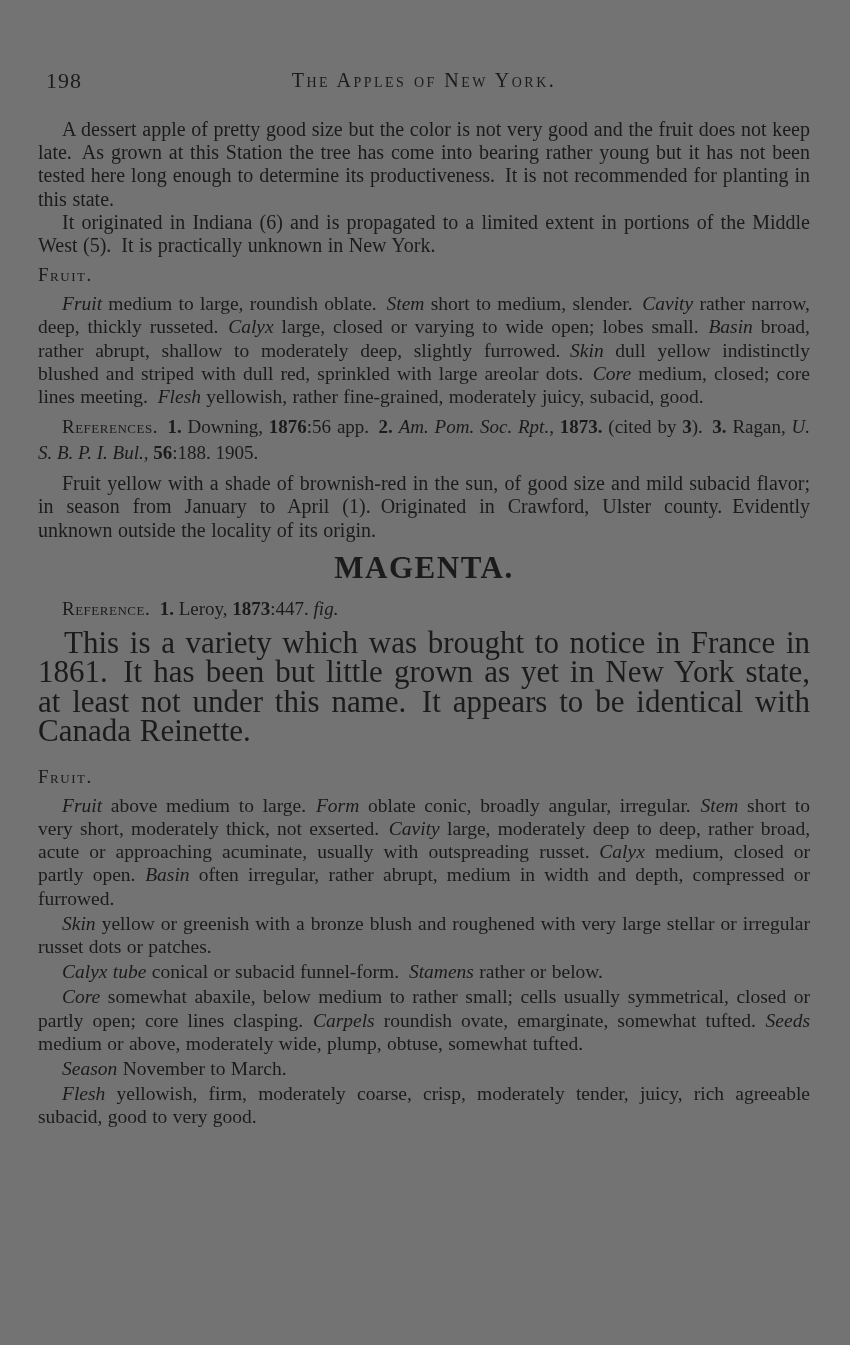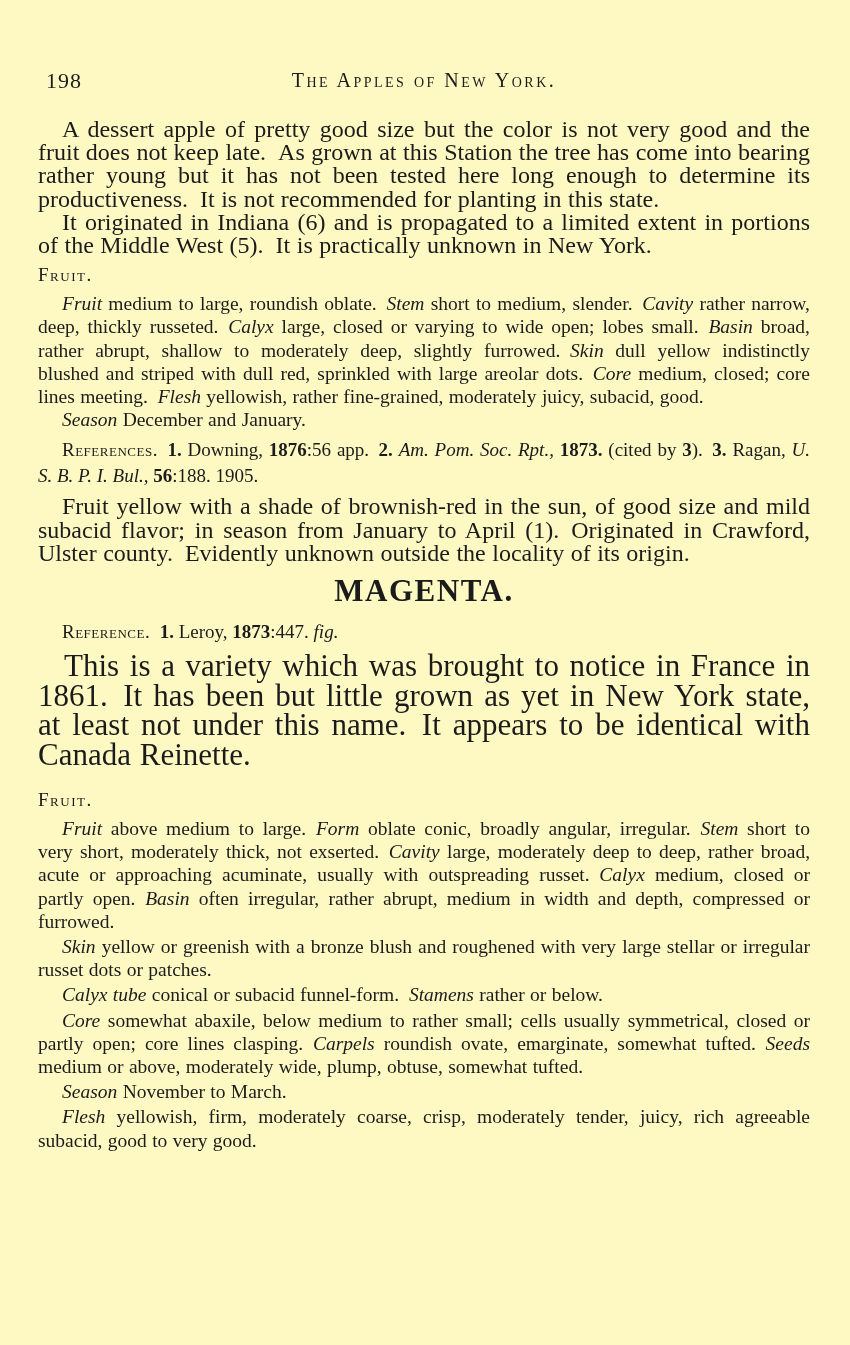--- a/index.html
+++ b/index.html
@@ -1,21 +1,21 @@
 <!DOCTYPE html>
 <html><head>
 <meta charset="utf-8">
 <style>
   html,body { margin:0; padding:0; background:#e8e8e8; }
   .page {
     position: relative;
     width: 850px;
     height: 1345px;
     margin: 0 auto;
-    background: #fef9c3;
+    background: #737373;
     color: #1b1b1b;
     font-family: "Liberation Serif", "DejaVu Serif", serif;
     overflow: hidden;
     box-sizing: border-box;
     padding: 66px 40px 0 38px;
   }
   .textblock { width: 772px; }
 
   
   .running-head {
@@ -32,21 +32,21 @@
   .running-title {
     text-align: center;
     font-size: 20px;
     font-variant: small-caps;
     letter-spacing: 2.5px;
     padding-top: 3px;
   }
 
   
   .para {
-    font-size: 24px;
+    font-size: 20px;
     line-height: 23.2px;
     text-align: justify;
     text-indent: 24px;
     margin: 0;
     word-spacing: 0.5px;
   }
   .botanical { font-size: 19.5px; }
 
   .section-heading {
     text-align: left;
@@ -92,21 +92,20 @@
       <span class="page-number">198</span>
       <div class="running-title">The Apples of New York.</div>
     </div>
 
     <p class="para">A dessert apple of pretty good size but the color is not very good and the fruit does not keep late. As grown at this Station the tree has come into bearing rather young but it has not been tested here long enough to determine its productiveness. It is not recommended for planting in this state.</p>
     <p class="para">It originated in Indiana (6) and is propagated to a limited extent in portions of the Middle West (5). It is practically unknown in New York.</p>
 
     <div class="section-heading">Fruit.</div>
 
     <p class="para botanical"><span class="seg-i">Fruit</span><span> medium to large, roundish oblate. </span><span class="seg-i">Stem</span><span> short to medium, slender. </span><span class="seg-i">Cavity</span><span> rather narrow, deep, thickly russeted. </span><span class="seg-i">Calyx</span><span> large, closed or varying to wide open; lobes small. </span><span class="seg-i">Basin</span><span> broad, rather abrupt, shallow to moderately deep, slightly furrowed. </span><span class="seg-i">Skin</span><span> dull yellow indistinctly blushed and striped with dull red, sprinkled with large areolar dots. </span><span class="seg-i">Core</span><span> medium, closed; core lines meeting. </span><span class="seg-i">Flesh</span><span> yellowish, rather fine-grained, moderately juicy, subacid, good.</span></p>
-    <p class="para botanical"><span class="seg-i">Season</span><span> December and January.</span></p>
 
 
     <p class="references"><span class="seg-sc">References.</span><span> </span><span class="seg-b">1.</span><span> Downing, </span><span class="seg-b">1876</span><span>:56 app. </span><span class="seg-b">2.</span><span> </span><span class="seg-i">Am. Pom. Soc. Rpt.,</span><span> </span><span class="seg-b">1873.</span><span> (cited by </span><span class="seg-b">3</span><span>). </span><span class="seg-b">3.</span><span> Ragan, </span><span class="seg-i">U. S. B. P. I. Bul.,</span><span> </span><span class="seg-b">56</span><span>:188. 1905.</span></p>
     <p class="para">Fruit yellow with a shade of brownish-red in the sun, of good size and mild subacid flavor; in season from January to April (1). Originated in Crawford, Ulster county. Evidently unknown outside the locality of its origin.</p>
 
     <div class="variety-heading" style="margin-top:8px;">MAGENTA.</div>
 
     <p class="references"><span class="seg-sc">Reference.</span><span> </span><span class="seg-b">1.</span><span> Leroy, </span><span class="seg-b">1873</span><span>:447. </span><span class="seg-i">fig.</span></p>
     <p class="magenta-intro">This is a variety which was brought to notice in France in 1861. It has been but little grown as yet in New York state, at least not under this name. It appears to be identical with Canada Reinette.</p>
 

